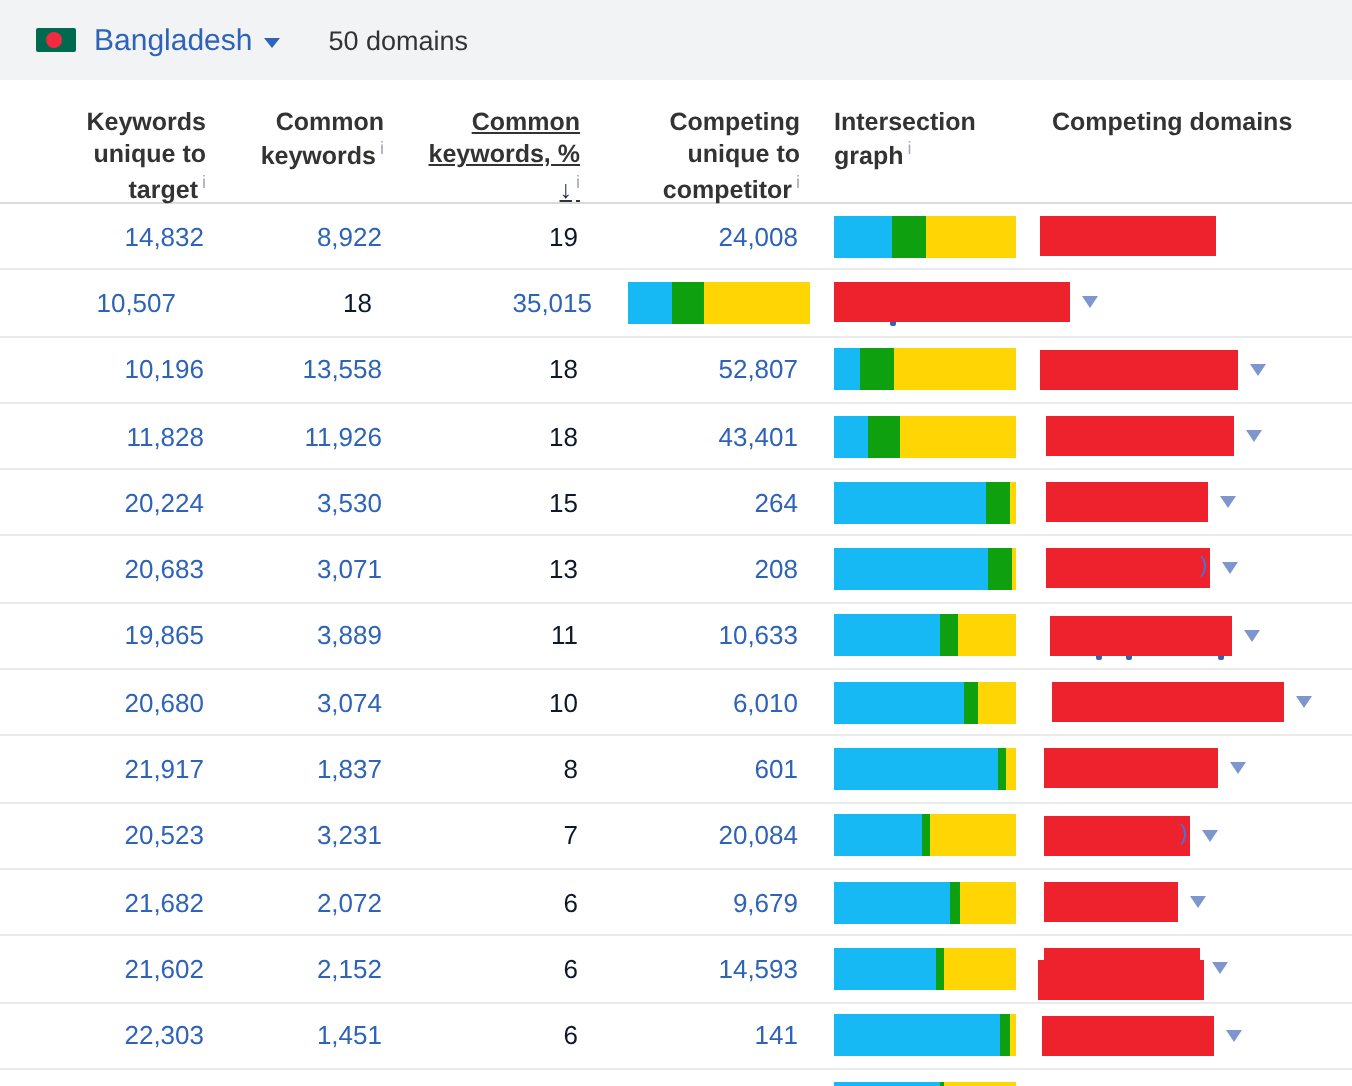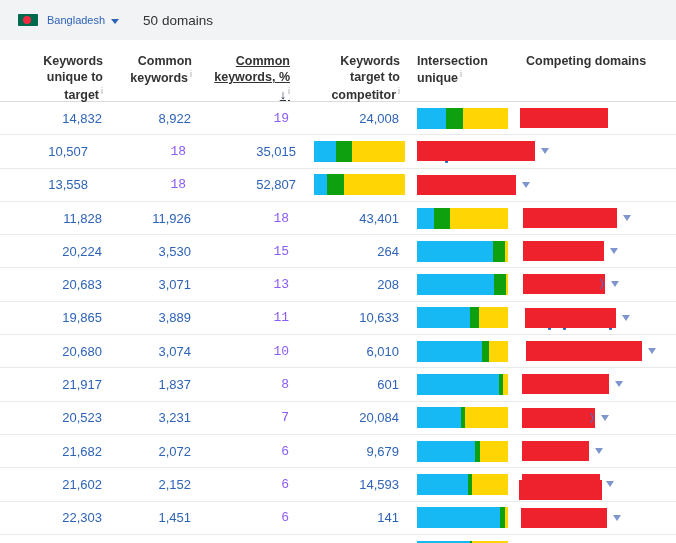--- a/index.html
+++ b/index.html
@@ -3,40 +3,40 @@
 <meta charset="utf-8">
 <style>
   html,body{margin:0;padding:0;}
   body{font-family:"Liberation Sans", sans-serif; background:#fff;}
   #app{position:relative; width:676px; height:543px; overflow:hidden; background:#fff;}
 
   
   .toolbar{height:40px; background:var(--toolbar-bg); display:flex; align-items:center; padding-left:18px; box-sizing:border-box;}
   .flag{width:20px; height:12px; background:var(--flag-green); border-radius:1px; position:relative; flex:0 0 auto;}
   .flag .dot{position:absolute; top:2px; left:5px; width:8px; height:8px; border-radius:50%; background:var(--flag-red);}
-  .country{margin-left:9px; color:var(--link); font-size:11px; cursor:pointer; display:flex; align-items:center;}
+  .country{margin-left:9px; color:var(--link); font-size:15px; cursor:pointer; display:flex; align-items:center;}
   .country .tri{width:0;height:0;border-left:4px solid transparent;border-right:4px solid transparent;border-top:5px solid var(--link); margin-left:6px; margin-top:2px;}
   .domcount{margin-left:24px; color:#333; font-size:13.5px;}
 
   
   .thead{display:flex; align-items:flex-start; padding-top:13px; box-sizing:border-box; height:62px; border-bottom:1px solid #d9dcdf; font-size:12.5px; font-weight:bold; color:var(--head-text); line-height:1.3;}
   .th{box-sizing:border-box;}
   .th .inner{display:inline-block;}
   .th.r{text-align:right;}
   .c1{width:103px;} .c2{width:89px;} .c3{width:98px;} .c4{width:110px;} .c5{width:112px; padding-left:17px;} .c6{flex:1; padding-left:14px;}
   .w1{max-width:92px;} .w2{max-width:62px;} .w3{max-width:84px;text-decoration:underline;} .w4{max-width:70px;} .w5{max-width:80px;}
   sup.info{font-size:9px; color:#a3a9b0; font-weight:normal; margin-left:2px; cursor:help;}
   .sort{color:#1c2b4a; font-weight:bold;}
 
   
   .row{display:flex; height:33.3px; border-bottom:1px solid var(--row-border); box-sizing:border-box; align-items:center; font-size:13px;}
   .cell{box-sizing:border-box;}
   .cell.num{text-align:right; padding-right:1px;}
   .cell.num a{color:var(--link); text-decoration:none; cursor:pointer;margin-top:32px;}
-  .cell.pct{color:#8b5cf6;font-family:Liberation Mono, monospace;}
+  .cell.pct{color:#0f172a;}
   .cellc5{width:112px; padding-left:17px;}
   .cellc6{flex:1; position:relative; height:100%;}
   .ibar{width:91px; height:21px; display:flex; overflow:hidden;}
   .seg{height:100%;}
   .seg.b{background:var(--bar-blue);} .seg.g{background:var(--bar-green);} .seg.y{background:var(--bar-yellow);}
   .redact{position:absolute; top:6px; height:20px; background:var(--red); z-index:2;}
   .redact2{position:absolute; top:12px; height:20px; background:var(--red); z-index:1;}
   .dd{position:absolute; top:13px; width:0; height:0; border-left:4px solid transparent; border-right:4px solid transparent; border-top:6px solid var(--caret); cursor:pointer; z-index:3;}
   .peekdot{position:absolute; top:25px; width:3px; height:3px; background:var(--link); border-radius:1px; z-index:1;}
   .peekparen{position:absolute; top:9px; color:#3b78e7; font-size:11px; z-index:3;}
@@ -61,24 +61,24 @@
     <div class="th r c1">
       <span class="inner w1"><span>Keywords unique to target</span><sup class="info">i</sup></span>
     </div>
     <div class="th r c2">
       <span class="inner w2"><span>Common keywords</span><sup class="info">i</sup></span>
     </div>
     <div class="th r c3">
       <span class="inner w3"><span>Common keywords, %</span> <span class="sort">↓</span><sup class="info">i</sup></span>
     </div>
     <div class="th r c4">
-      <span class="inner w4"><span>Keywords target to competitor</span><sup class="info">i</sup></span>
+      <span class="inner w4"><span>Competing unique to competitor</span><sup class="info">i</sup></span>
     </div>
     <div class="th c5">
-      <span class="inner w5"><span>Intersection unique</span><sup class="info">i</sup></span>
+      <span class="inner w5"><span>Intersection graph</span><sup class="info">i</sup></span>
     </div>
     <div class="th c6">
       <span class="inner"><span>Competing domains</span></span>
     </div>
   </div>
 
   <div id="tbody">
   <div class="row">
     <div class="cell num c1"><a>14,832</a></div>
     <div class="cell num c2"><a>8,922</a></div>
@@ -109,20 +109,21 @@
       </div>
     </div>
     <div class="cell cellc6">
       <div class="redact" style="left: 8px; width: 118px;"></div>
       <div class="dd" style="left: 132px;"></div>
     <span class="peekdot" style="left: 36px;"></span>
         </div>
   </div>
 
   <div class="row">
+    <div class="cell num c1"><a>10,196</a></div>
     <div class="cell num c2"><a>13,558</a></div>
     <div class="cell num pct c3"><span>18</span></div>
     <div class="cell num c4"><a>52,807</a></div>
     <div class="cell cellc5">
       <div class="ibar">
         <span class="seg b" style="width: 14%;"></span>
         <span class="seg g" style="width: 19%;"></span>
         <span class="seg y" style="width: 67%;"></span>
       </div>
     </div>

